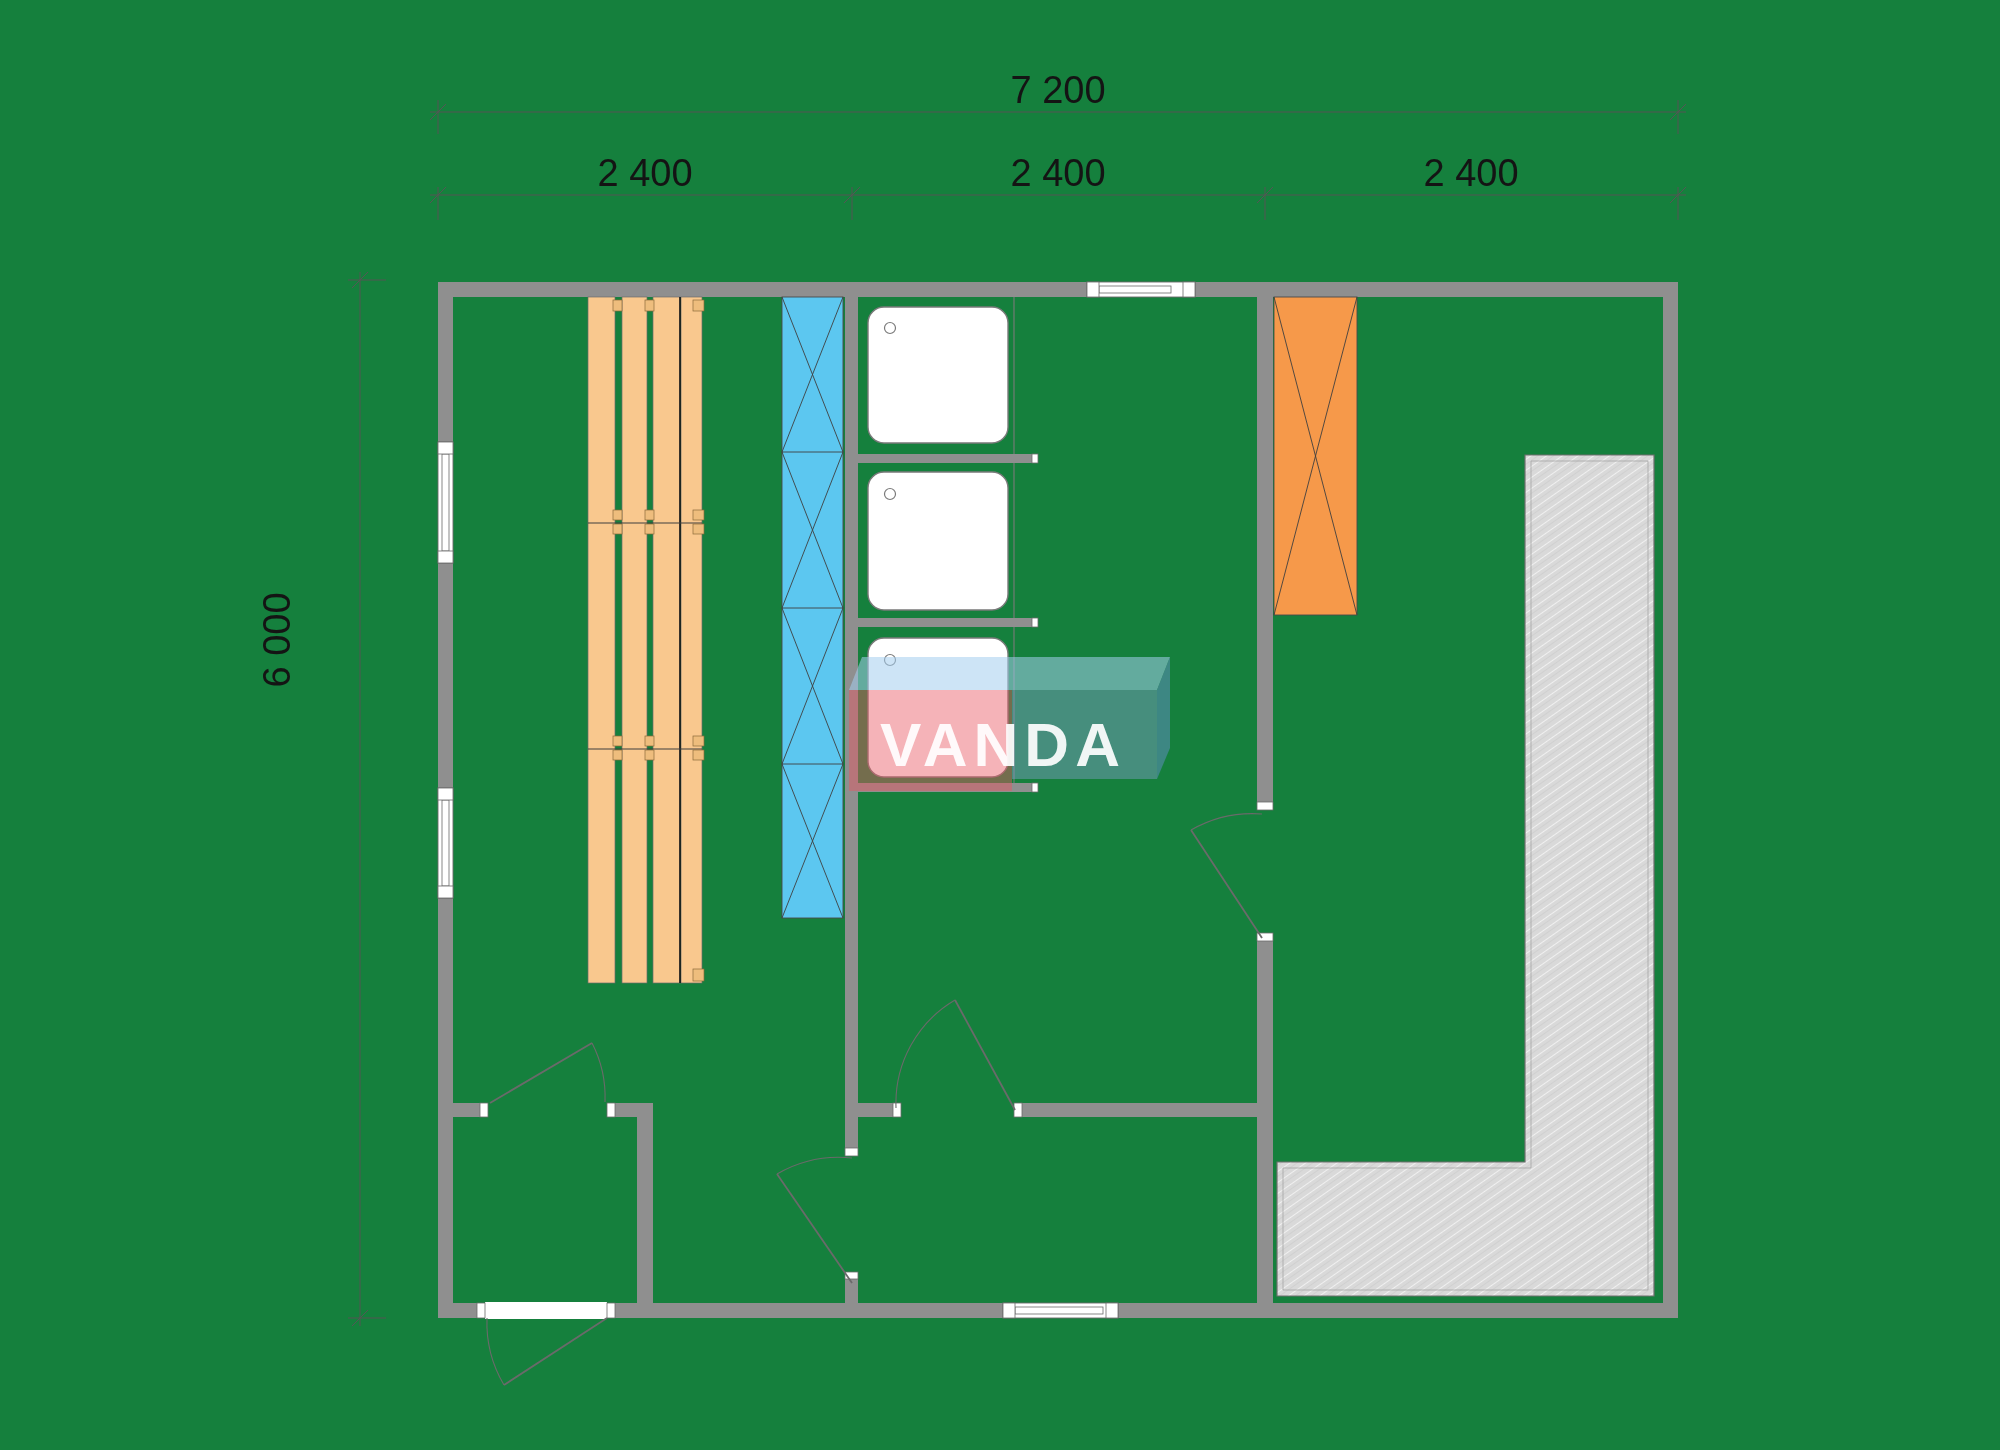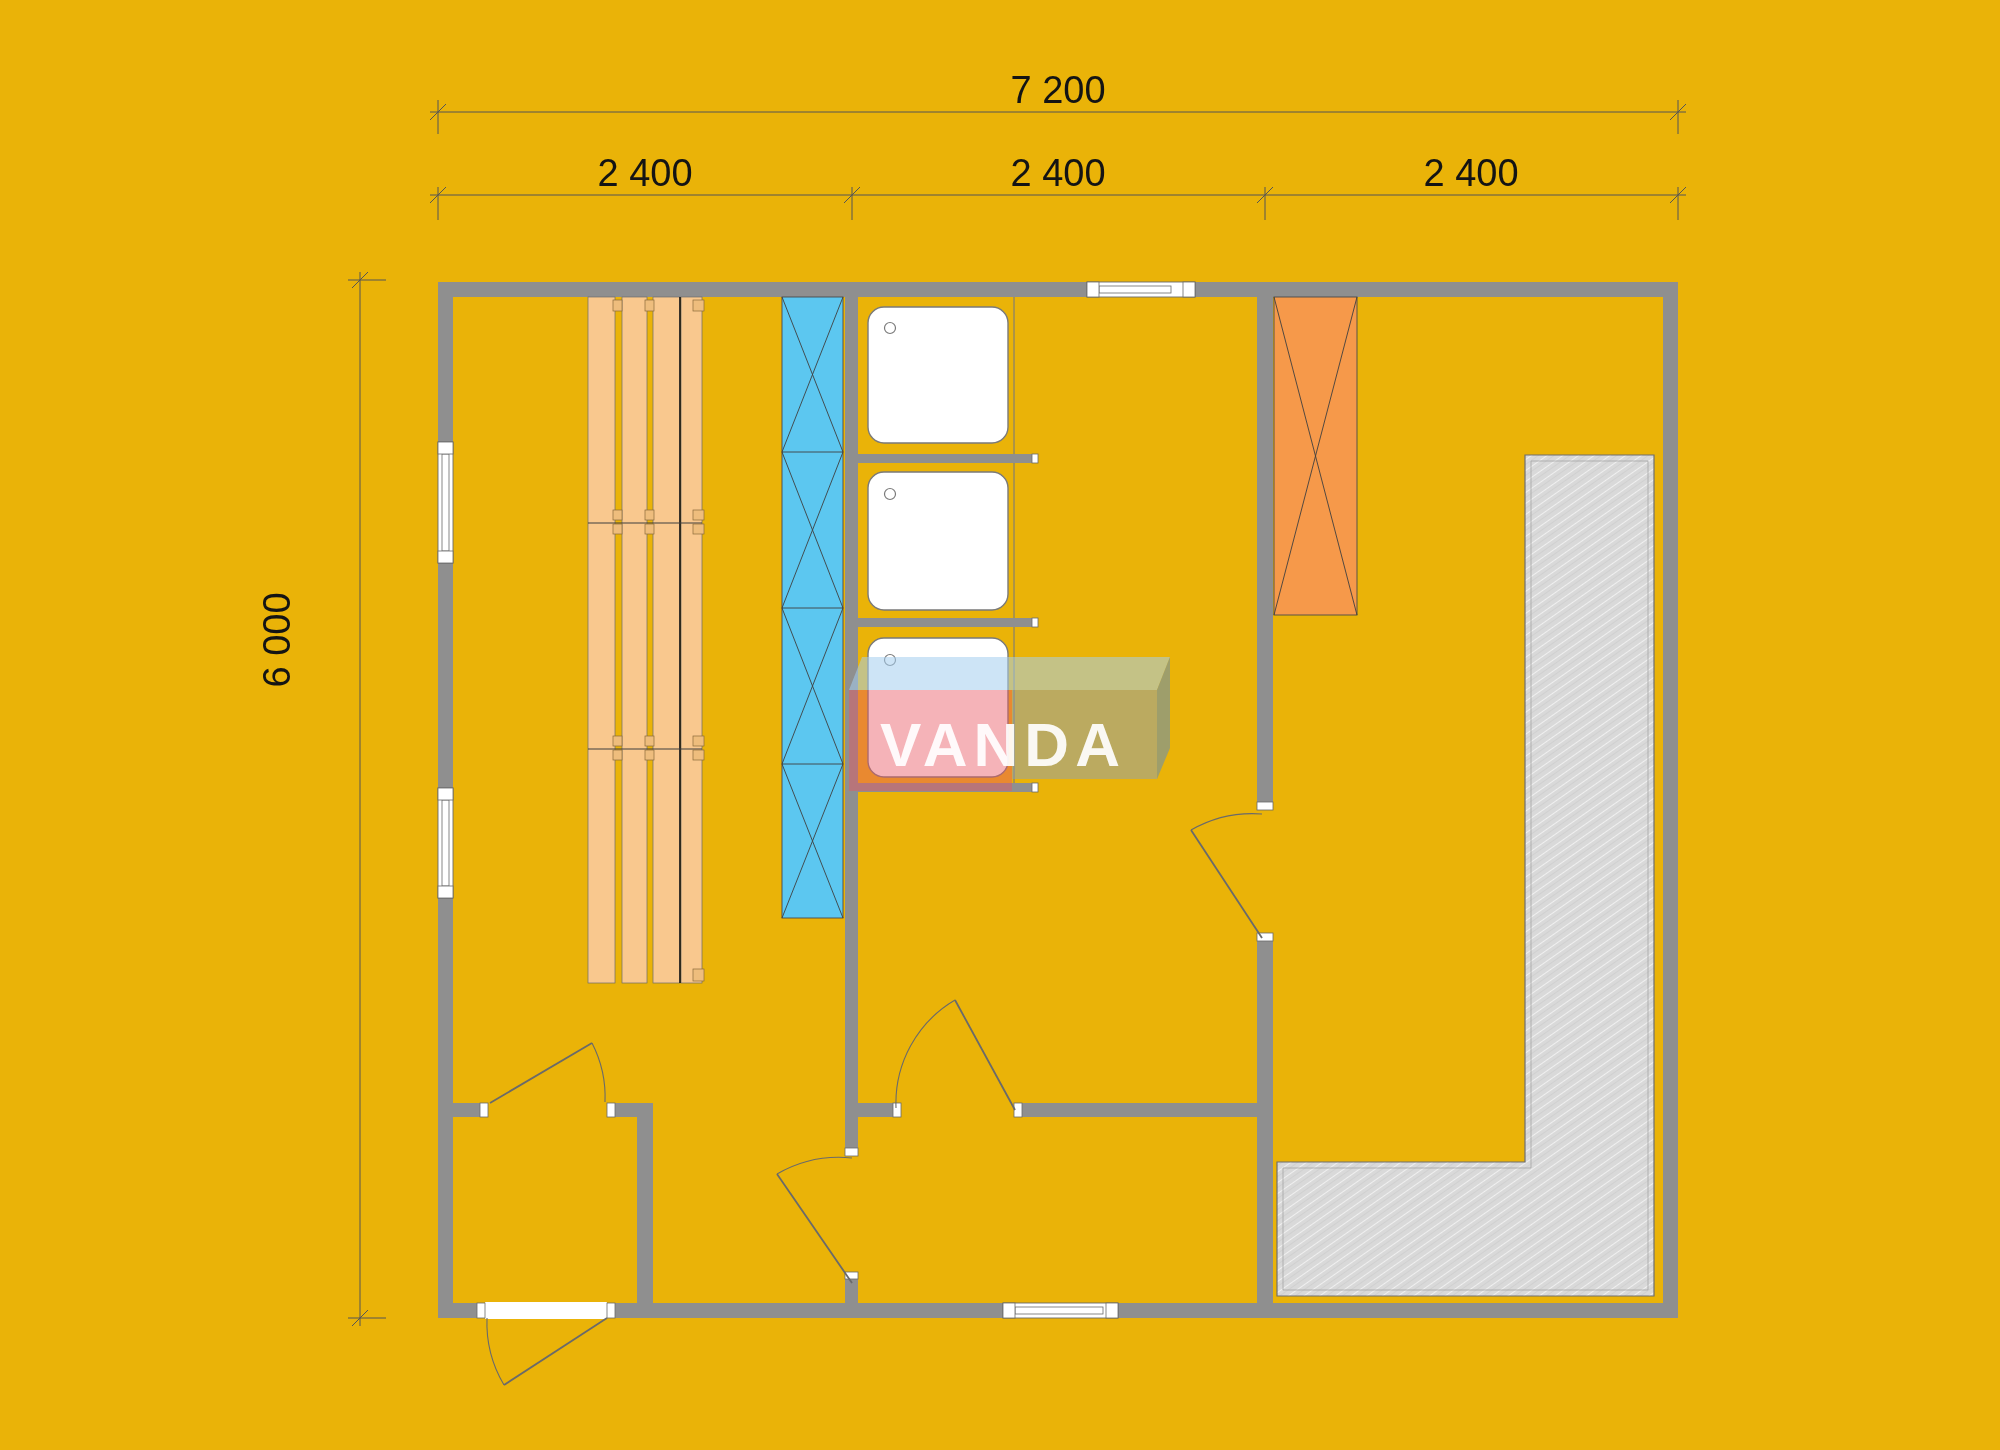--- a/index.html
+++ b/index.html
@@ -1,16 +1,16 @@
 <!DOCTYPE html>
 <html style="--wall: #8f8f8f; --door_line: #6a6a6a; --bench: #f9c88e; --bench_hook: #eebd7d; --bench_line: #3f3f3f; --heater_blue: #5cc7f0; --cabinet_orange: #f6994a; --hatch_line: #3f3f3f; --terrace: #d9d9d9; --terrace_edge: #6e6e6e; --fixture_line: #7a7a7a; --dim_line: #555555; --dim_text: #141414; --logo_top: rgba(164,205,238,0.55); --logo_pink: rgba(233,86,97,0.45); --logo_blue: rgba(130,160,205,0.45); --logo_side: rgba(95,140,190,0.55); --logo_text: rgba(255,255,255,0.92);"><head>
 <meta charset="utf-8">
 <style>
   html,body{margin:0;padding:0;background:#fff;}
-  .page{position:relative;width:2000px;height:1450px;background:#eab308;overflow:hidden;
+  .page{position:relative;width:2000px;height:1450px;background:#15803d;overflow:hidden;
         font-family:"Liberation Sans",sans-serif;}
   svg{display:block}
   
   .wall{fill:var(--wall);}
   .cap{fill:#ffffff;stroke:var(--door_line);stroke-width:.8;}
   .winbox{fill:#ffffff;stroke:var(--door_line);stroke-width:.9;}
   .glz{fill:#ffffff;stroke:var(--door_line);stroke-width:.8;}
   .open{fill:#ffffff;}
   .bench{fill:var(--bench);stroke:#6b6b6b;stroke-width:.7;}
   .hook{fill:var(--bench_hook);stroke:#8a6a3a;stroke-width:.7;}

